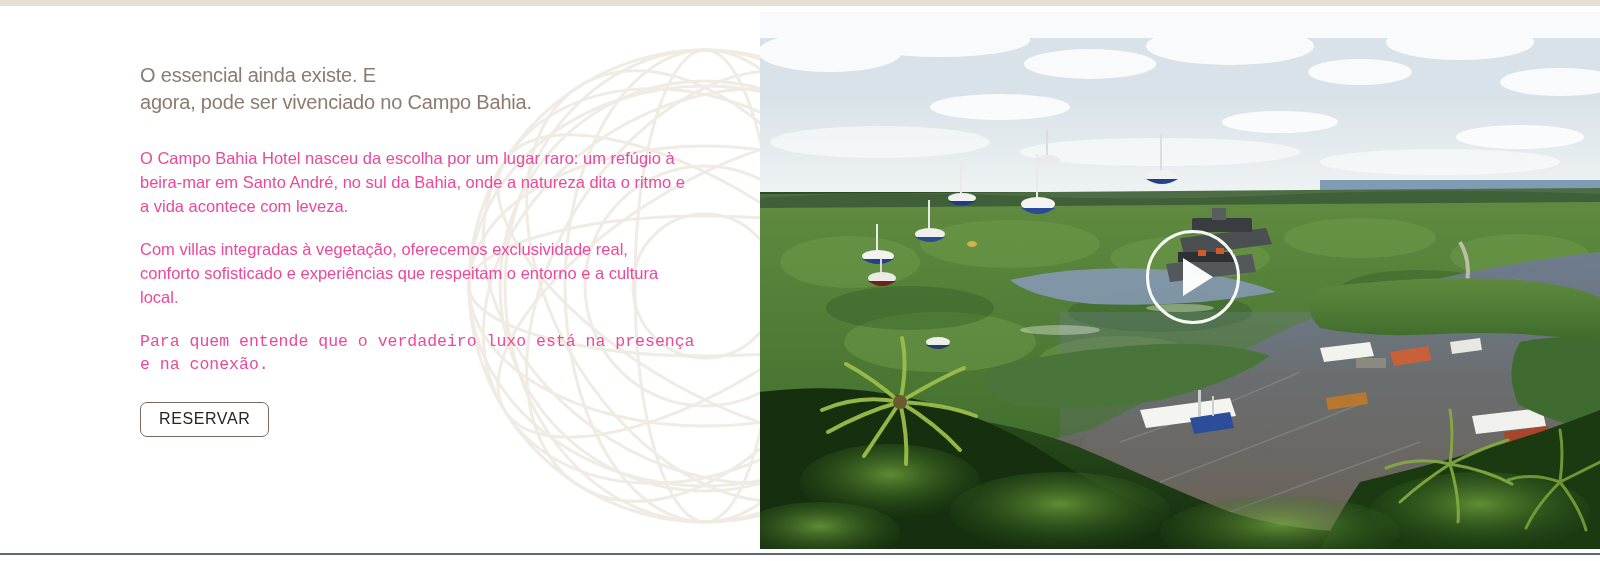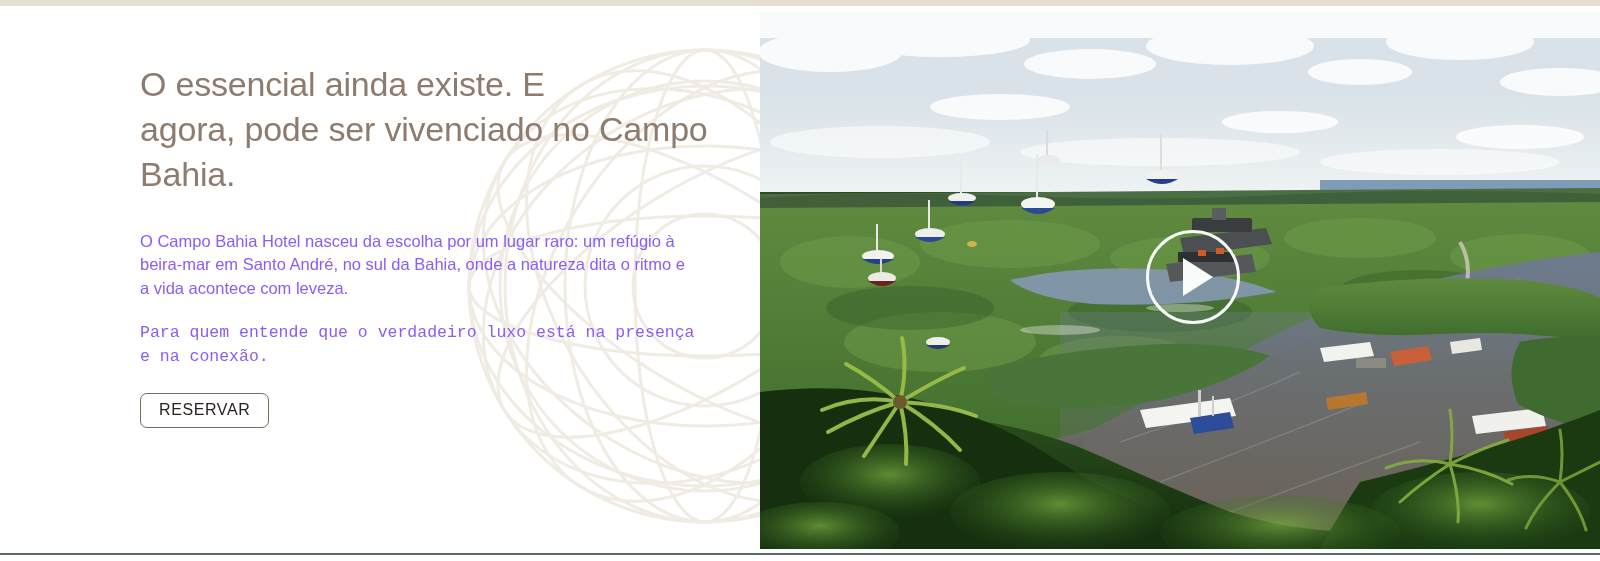--- a/index.html
+++ b/index.html
@@ -44,30 +44,30 @@
     pointer-events:none;
   }
   .content {
     position:absolute; left:140px; top:0;
     width:600px;
   }
 
   .headline {
     margin-top:56px;
     color:#8c7b6e;
-    font-size:34px;
+    font-size:20px;
     font-weight:400;
     line-height:1.33;
     letter-spacing:-0.2px;
     white-space:pre-line;
   }
 
   .body-block { margin-top:32px; }
   .para {
-    color:#8b5cf6;
+    color:#ec4899;
     font-size:16.5px;
     line-height:1.44;
     margin-bottom:20px;
     max-width:566px;
     white-space:pre-line;
   }
   .para:last-child { margin-bottom:0;font-family:Liberation Mono, monospace; }
 
   .cta {
     display:inline-block;
@@ -152,20 +152,23 @@
 
     <div class="content">
 
       <h1 class="headline">O essencial ainda existe. E
 agora, pode ser vivenciado no Campo Bahia.</h1>
 
       <div class="body-block">
         <p class="para">O Campo Bahia Hotel nasceu da escolha por um lugar raro: um refúgio à
 beira-mar em Santo André, no sul da Bahia, onde a natureza dita o ritmo e
 a vida acontece com leveza.</p>
+        <p class="para">Com villas integradas à vegetação, oferecemos exclusividade real,
+conforto sofisticado e experiências que respeitam o entorno e a cultura
+local.</p>
         <p class="para">Para quem entende que o verdadeiro luxo está na presença e na conexão.</p>
       </div>
 
       <button class="cta">RESERVAR</button>
     </div>
   </div>
 
   <div class="photo-panel">
 
     <svg class="photo-svg" viewBox="0 0 840 537" preserveAspectRatio="none">

